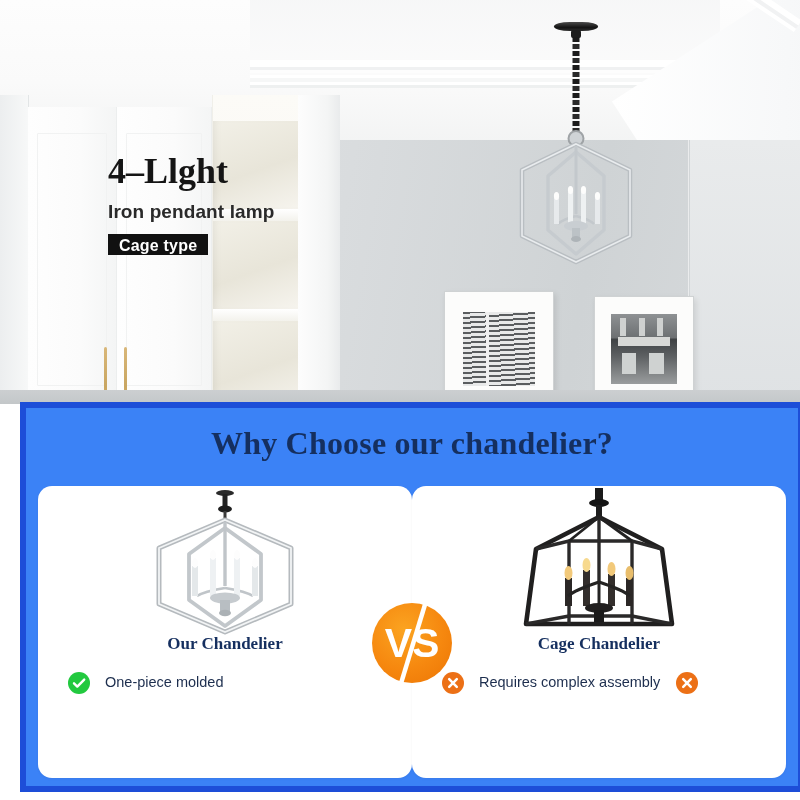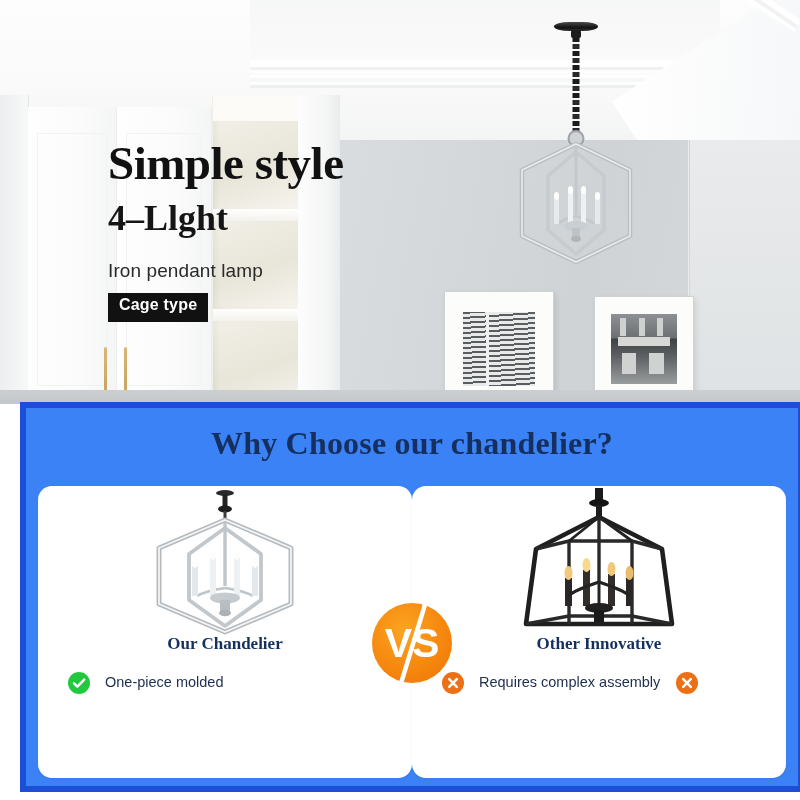--- a/index.html
+++ b/index.html
@@ -384,29 +384,27 @@
           </g>
 
           <ellipse cx="70" cy="86" rx="12" ry="5" fill="#c9ced2"></ellipse>
           <rect x="66" y="88" width="8" height="10" fill="#bcc2c6"></rect>
           <ellipse cx="70" cy="99" rx="5" ry="3" fill="#aeb4b8"></ellipse>
         </svg>
       </div>
     </div>
 
     <div style="position:absolute; left:108px; top:140px; width:420px;">
-      <div style="font-family:'Liberation Serif',serif; font-weight:bold; font-size:47px;
-                  color:#111111; line-height:1.0; letter-spacing:-0.5px;">Simple style</div>
       <div style="font-family:'Liberation Serif',serif; font-weight:bold; font-size:36px;
                   color:#151515; line-height:1.25; margin-top:9px;">4–Llght</div>
-      <div style="font-family:'Liberation Sans',sans-serif; font-size:19px; font-weight:400;
-                  color:#2a2a2a; margin-top:19px; letter-spacing:0.1px;">Iron pendant lamp</div>
+      <div style="font-family:'Liberation Sans',sans-serif; font-size:19px; font-weight:700;
+                  color:#2a2a2a; margin-top:7px; letter-spacing:0.1px;">Iron pendant lamp</div>
       <div style="display:inline-block; margin-top:11px; background:#111111; color:#ffffff;
                   font-family:'Liberation Sans',sans-serif; font-weight:bold; font-size:16px;
-                  padding:3px 11px 8px 11px; letter-spacing:0.2px;">
+                  padding:3px 11px 0 11px; letter-spacing:0.2px;">
         <span>Cage type</span>
       </div>
     </div>
   </div>
 
   <div class="panel">
 
     <div class="panel-title">Why Choose our chandelier?</div>
 
     <div class="cards">
@@ -506,21 +504,21 @@
 
             <g stroke="#242322" stroke-width="3" fill="none">
               <path d="M180,96 C168,100 156,104 149,110"></path>
               <path d="M180,96 C192,100 204,104 211,110"></path>
               <path d="M180,96 L180,122"></path>
             </g>
             <ellipse cx="180" cy="122" rx="14" ry="5" fill="#211f1f"></ellipse>
             <rect x="175" y="124" width="10" height="12" fill="#1b1a1a"></rect>
           </svg>
         </div>
-        <div class="card-label">Other Innovative</div>
+        <div class="card-label">Cage Chandelier</div>
 
         <div class="feature-list">
           <div class="feature">
             <span class="fi">
               <svg viewBox="0 0 22 22" width="22" height="22">
                   <circle cx="11" cy="11" r="11" fill="#ec7016"></circle>
                   <path d="M7.2 7.2l7.6 7.6M14.8 7.2l-7.6 7.6" stroke="#ffffff" stroke-width="2.5" stroke-linecap="round"></path>
                 </svg>
             </span>
             <span class="ftext">Requires complex assembly</span>

